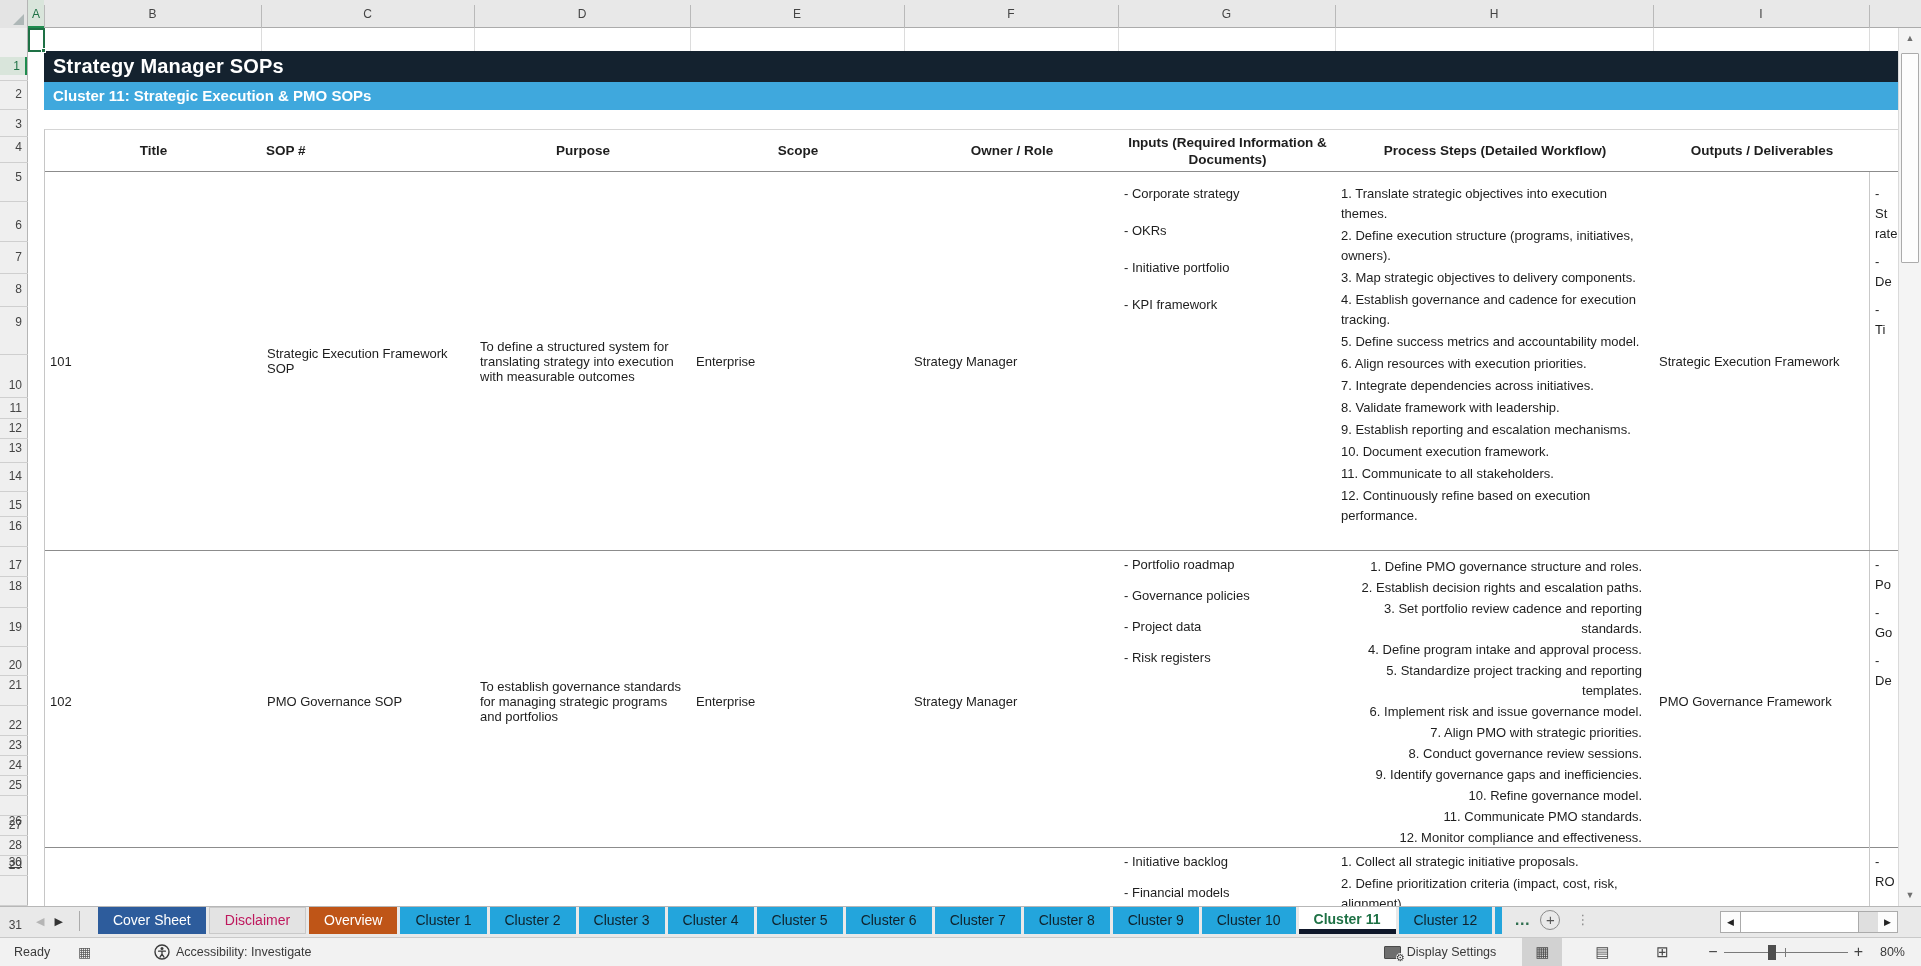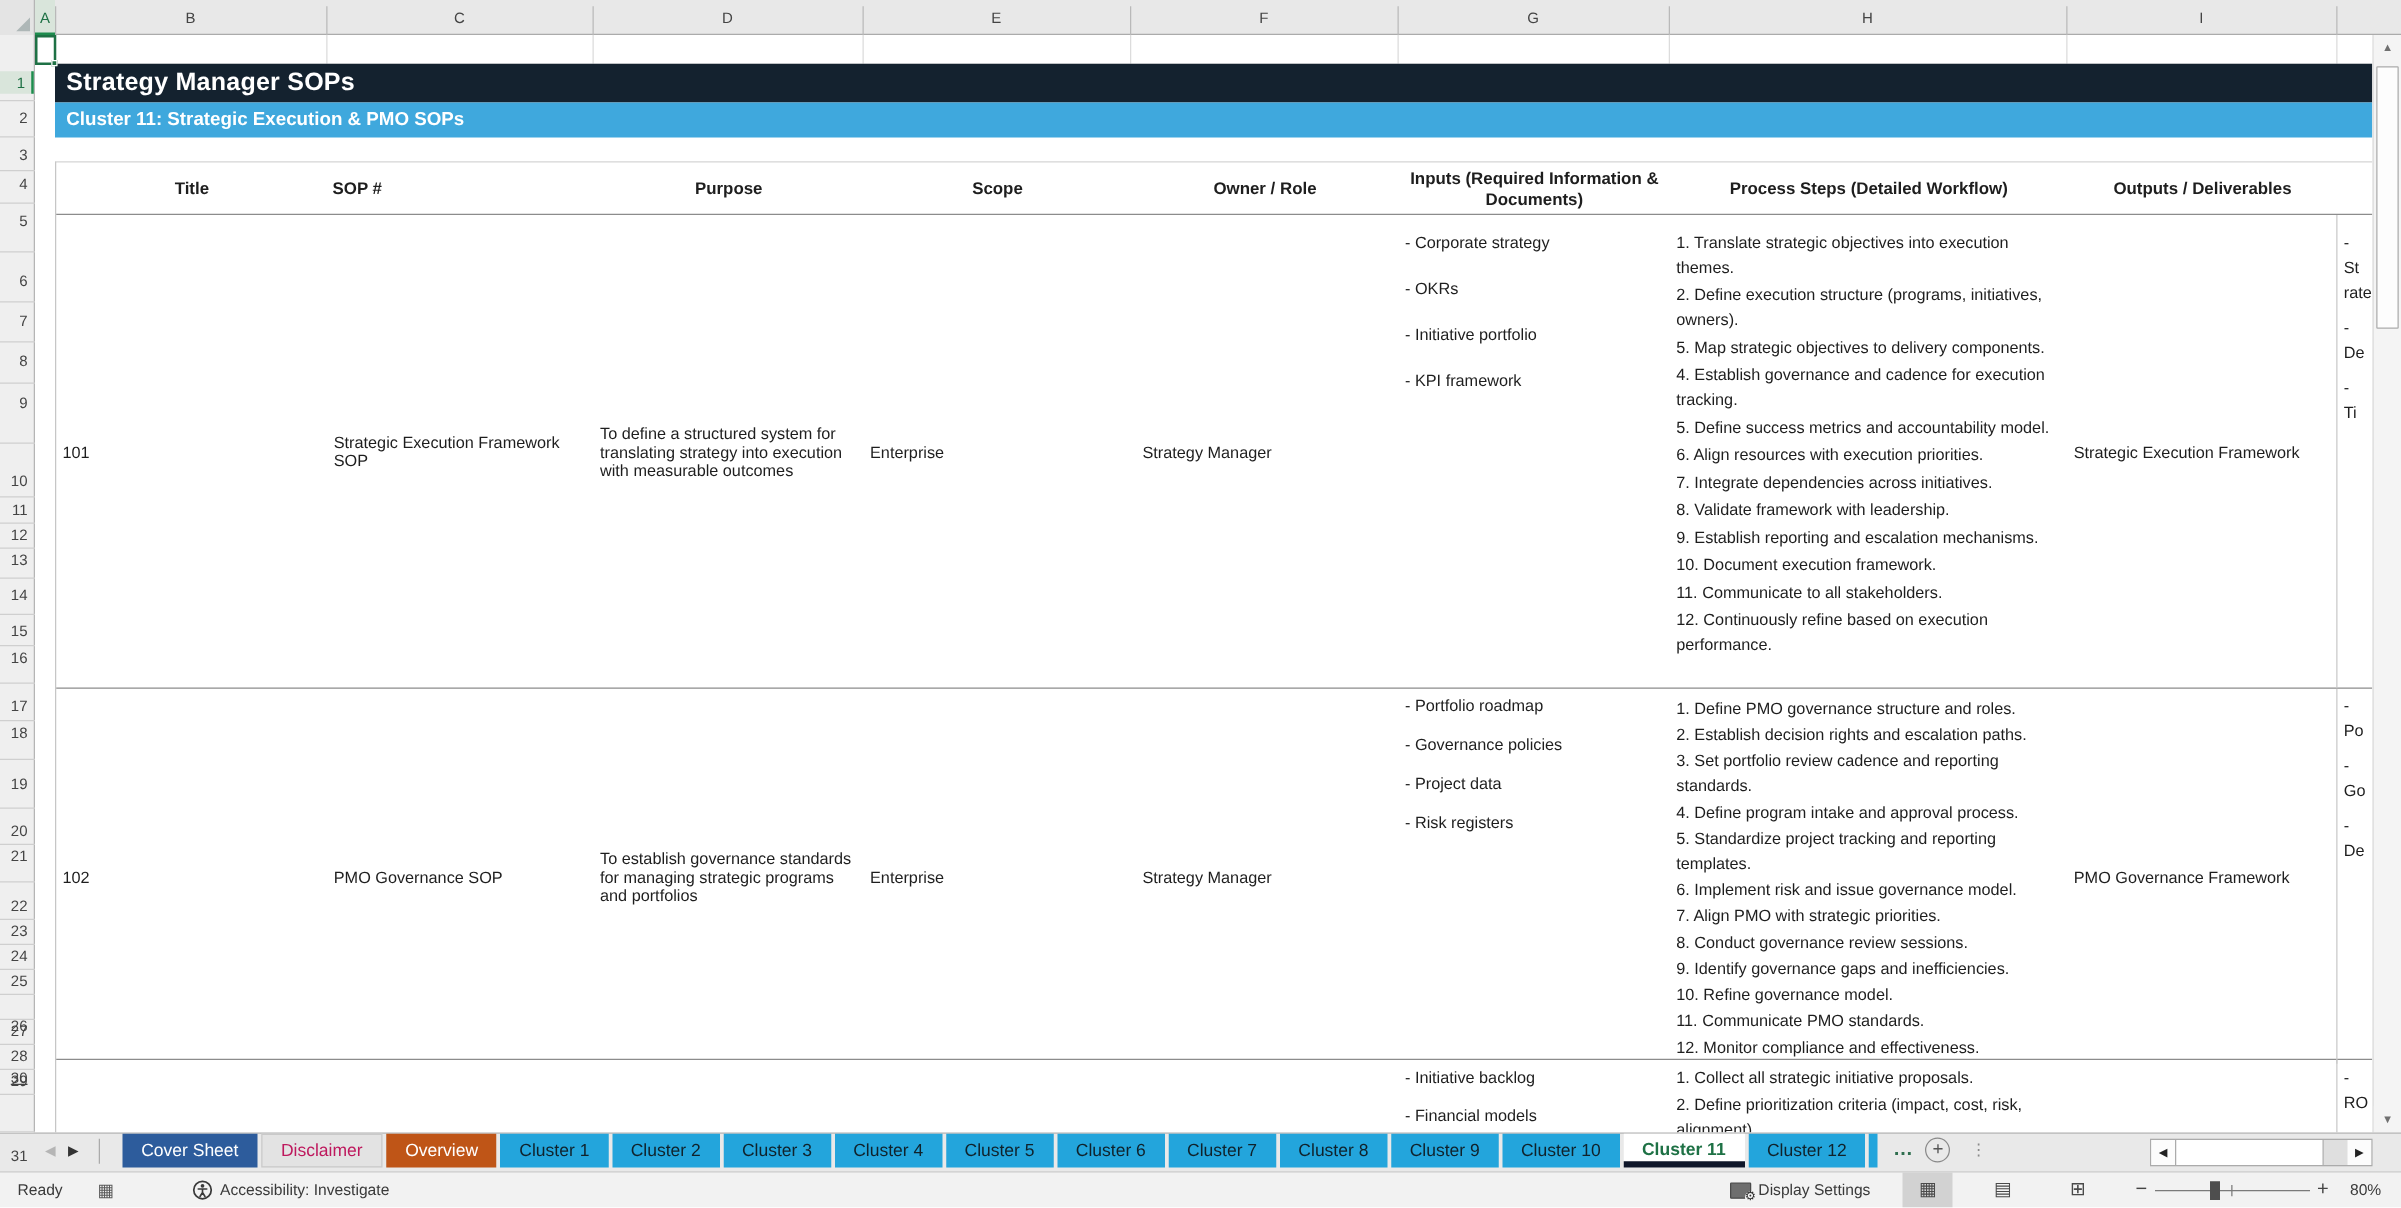--- a/index.html
+++ b/index.html
@@ -59,21 +59,21 @@
   .hcell.first { justify-content:flex-start; text-align:left; padding-left:4px; }
   .cell { padding:2px 6px 2px 5px; }
   .vcenter { display:flex; align-items:center; }
   .cell.owner { padding-left:9px; }
   .c-right-border { border-right:1px solid #C9C9C9; }
   .inp { line-height:20px; margin-bottom:11px; white-space:pre-line; }
   .r101 .inp { margin-bottom:17px; }
   .c-inputs { padding-top:12px; }
   .r102 .c-inputs, .r103 .c-inputs { padding-top:4px; }
   .step { line-height:20px; margin-bottom:2px; }
-  .r102 .step { margin-bottom:1px; }
+  .r102 .step { margin-bottom:1px;text-align:right; }
   .c-steps { padding-top:12px; padding-right:12px; }
   .r102 .c-steps { padding-top:6px; }
   .r103 .c-steps { padding-top:4px; }
   .c-frag { padding-top:12px; overflow:hidden; white-space:pre-line; }
   .r102 .c-frag, .r103 .c-frag { padding-top:4px; }
   .frag { line-height:20px; margin-bottom:8px; white-space:pre-line; }
 
   
   .vscroll { position:absolute; left:1898px; top:0; width:23px; height:878px;
     background:#F4F4F4; border-left:1px solid #DADADA; }
@@ -275,21 +275,21 @@
           <div class="cell vcenter owner">Strategy Manager</div>
           <div class="cell c-inputs">
               <p class="inp">- Corporate strategy</p>
               <p class="inp">- OKRs</p>
               <p class="inp">- Initiative portfolio</p>
               <p class="inp">- KPI framework</p>
             </div>
           <div class="cell c-steps">
               <p class="step">1. Translate strategic objectives into execution themes.</p>
               <p class="step">2. Define execution structure (programs, initiatives, owners).</p>
-              <p class="step">5. Map strategic objectives to delivery components.</p>
+              <p class="step">3. Map strategic objectives to delivery components.</p>
               <p class="step">4. Establish governance and cadence for execution tracking.</p>
               <p class="step">5. Define success metrics and accountability model.</p>
               <p class="step">6. Align resources with execution priorities.</p>
               <p class="step">7. Integrate dependencies across initiatives.</p>
               <p class="step">8. Validate framework with leadership.</p>
               <p class="step">9. Establish reporting and escalation mechanisms.</p>
               <p class="step">10. Document execution framework.</p>
               <p class="step">11. Communicate to all stakeholders.</p>
               <p class="step">12. Continuously refine based on execution performance.</p>
             </div>

